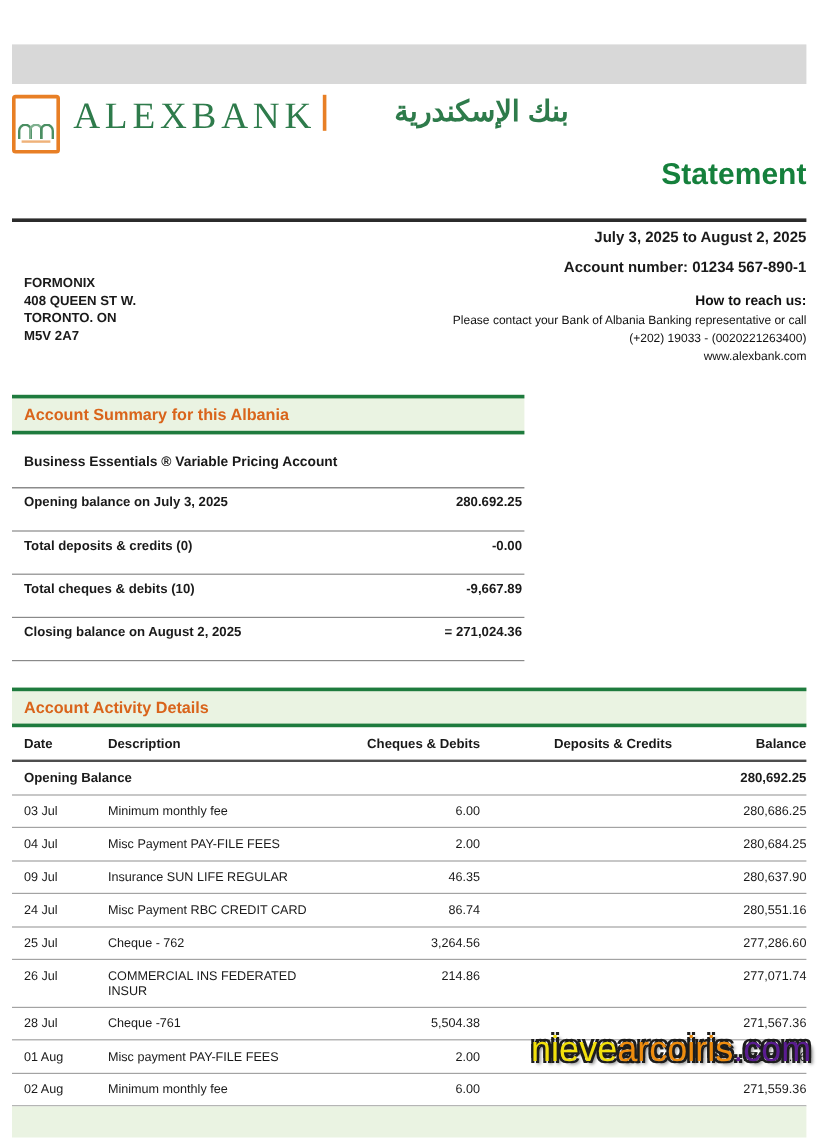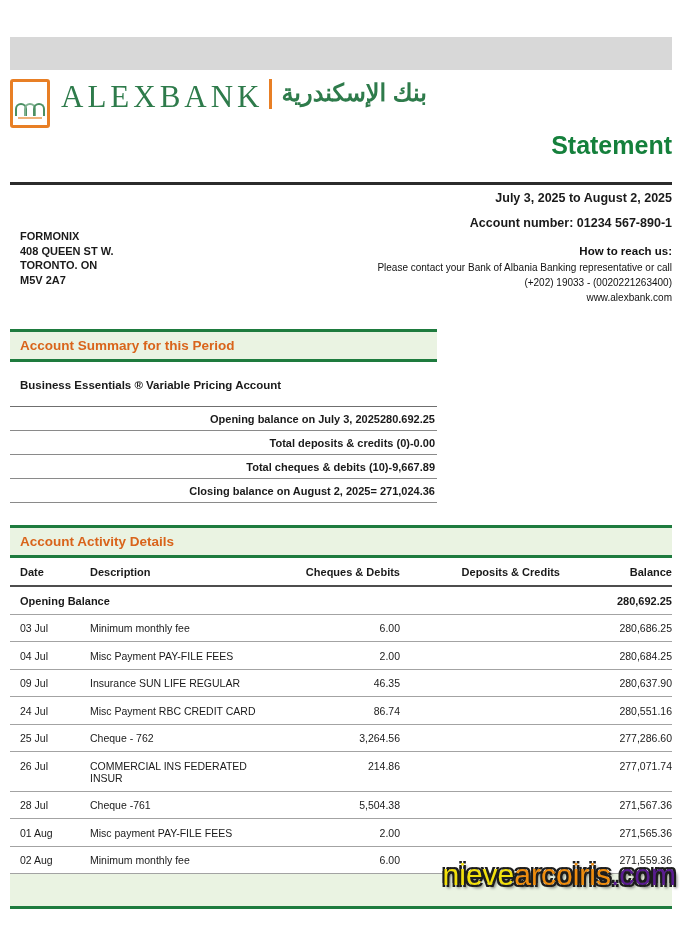--- a/index.html
+++ b/index.html
@@ -12,41 +12,41 @@
   .topbar{margin-top:37px;height:33px;background:#d8d8d8;}
   
   .logo-row{display:flex;align-items:flex-start;margin-top:9px;height:44px;}
   .logo-box{width:34px;height:34px;border:3px solid #e87f25;border-radius:3px;background:#fff;
     display:flex;align-items:flex-end;justify-content:center;padding-bottom:9px;position:relative;flex:0 0 auto;}
   .arc{width:8px;height:11px;border:2.5px solid #4b8f63;border-bottom:none;border-radius:6px 6px 0 0;margin:0 -1.5px;}
   .arc.mid{border-color:#7fb08f;}
   .arc-under{position:absolute;bottom:6px;left:5px;right:5px;height:2px;background:#efb27a;}
   .logo-name{font-family:"Liberation Serif", serif;font-size:31px;color:#2e7b4b;letter-spacing:4px;margin-left:11px;}
   .logo-sep{width:3px;height:30px;background:#e87f25;margin:0 10px 0 5px;flex:0 0 auto;}
-  .logo-arabic{font-size:24px;color:#2e7b4b;font-weight:bold;direction:rtl;}
+  .logo-arabic{font-size:24px;color:#2e7b4b;font-weight:bold;direction:rtl;margin-left:47px;}
   
   .doc-title{text-align:right;color:#15803c;font-weight:bold;font-size:25px;line-height:39px;margin-top:3px;}
   
   .rule{border-top:3px solid #2b2b2b;margin-top:17px;}
   
   .header-info{position:relative;text-align:right;}
   .period{font-weight:bold;font-size:12.5px;margin-top:6px;}
   .acct{font-weight:bold;font-size:12.5px;margin-top:11px;}
   .reach{margin-top:13px;font-size:10px;line-height:1.5;color:#111;text-align:right;}
   .reach-title{font-weight:bold;font-size:11.5px;}
   .address{position:absolute;left:10px;top:38px;text-align:left;font-weight:bold;font-size:11px;line-height:1.32;}
   
   .section-bar{background:#eaf3e2;border-top:3px solid #1e7b3e;border-bottom:3px solid #1e7b3e;
     height:27px;line-height:27px;padding-left:10px;color:#d9641b;font-weight:bold;font-size:13.5px;}
   
   .summary{width:427px;margin-top:24px;}
   .acct-type{font-weight:bold;font-size:11.5px;margin:17px 0 15px 10px;}
   .srows{border-top:1px solid #6f6f6f;}
-  .srow{display:flex;justify-content:flex-end;border-bottom:1px solid #8a8a8a;
-    padding:6px 2px 5px 10px;font-weight:bold;font-size:11px;}
+  .srow{display:flex;justify-content:space-between;border-bottom:1px solid #8a8a8a;
+    padding:6px 2px 17px 10px;font-weight:bold;font-size:11px;}
   
   .activity{margin-top:22px;}
   .thead{display:flex;font-weight:bold;font-size:11px;padding:8px 0 7px;border-bottom:2px solid #4d4d4d;}
   .col-date{width:80px;padding-left:10px;box-sizing:border-box;flex:0 0 auto;}
   .col-desc{flex:1;}
   .col-debit{width:128px;text-align:right;flex:0 0 auto;}
   .col-credit{width:132px;text-align:right;flex:0 0 auto;padding-left:28px;}
   .col-balance{width:112px;text-align:right;flex:0 0 auto;}
   .trow{display:flex;font-size:10.5px;padding:7.5px 0 7px;border-bottom:1px solid #a3a3a3;}
   .trow.opening{font-weight:bold;font-size:11px;}
@@ -94,21 +94,21 @@
     <div class="acct">Account number: 01234 567-890-1</div>
     <div class="reach">
       <div class="reach-title">How to reach us:</div>
       <div>Please contact your Bank of Albania Banking representative or call</div>
       <div>(+202) 19033 - (0020221263400)</div>
       <div>www.alexbank.com</div>
     </div>
   </div>
 
   <div class="summary">
-    <div class="section-bar">Account Summary for this Period</div>
+    <div class="section-bar">Account Summary for this Albania</div>
     <div class="acct-type">Business Essentials ® Variable Pricing Account</div>
     <div class="srows">
       <div class="srow">
         <span>Opening balance on July 3, 2025</span>
         <span>280.692.25</span>
       </div>
       <div class="srow">
         <span>Total deposits &amp; credits (0)</span>
         <span>-0.00</span>
       </div>

